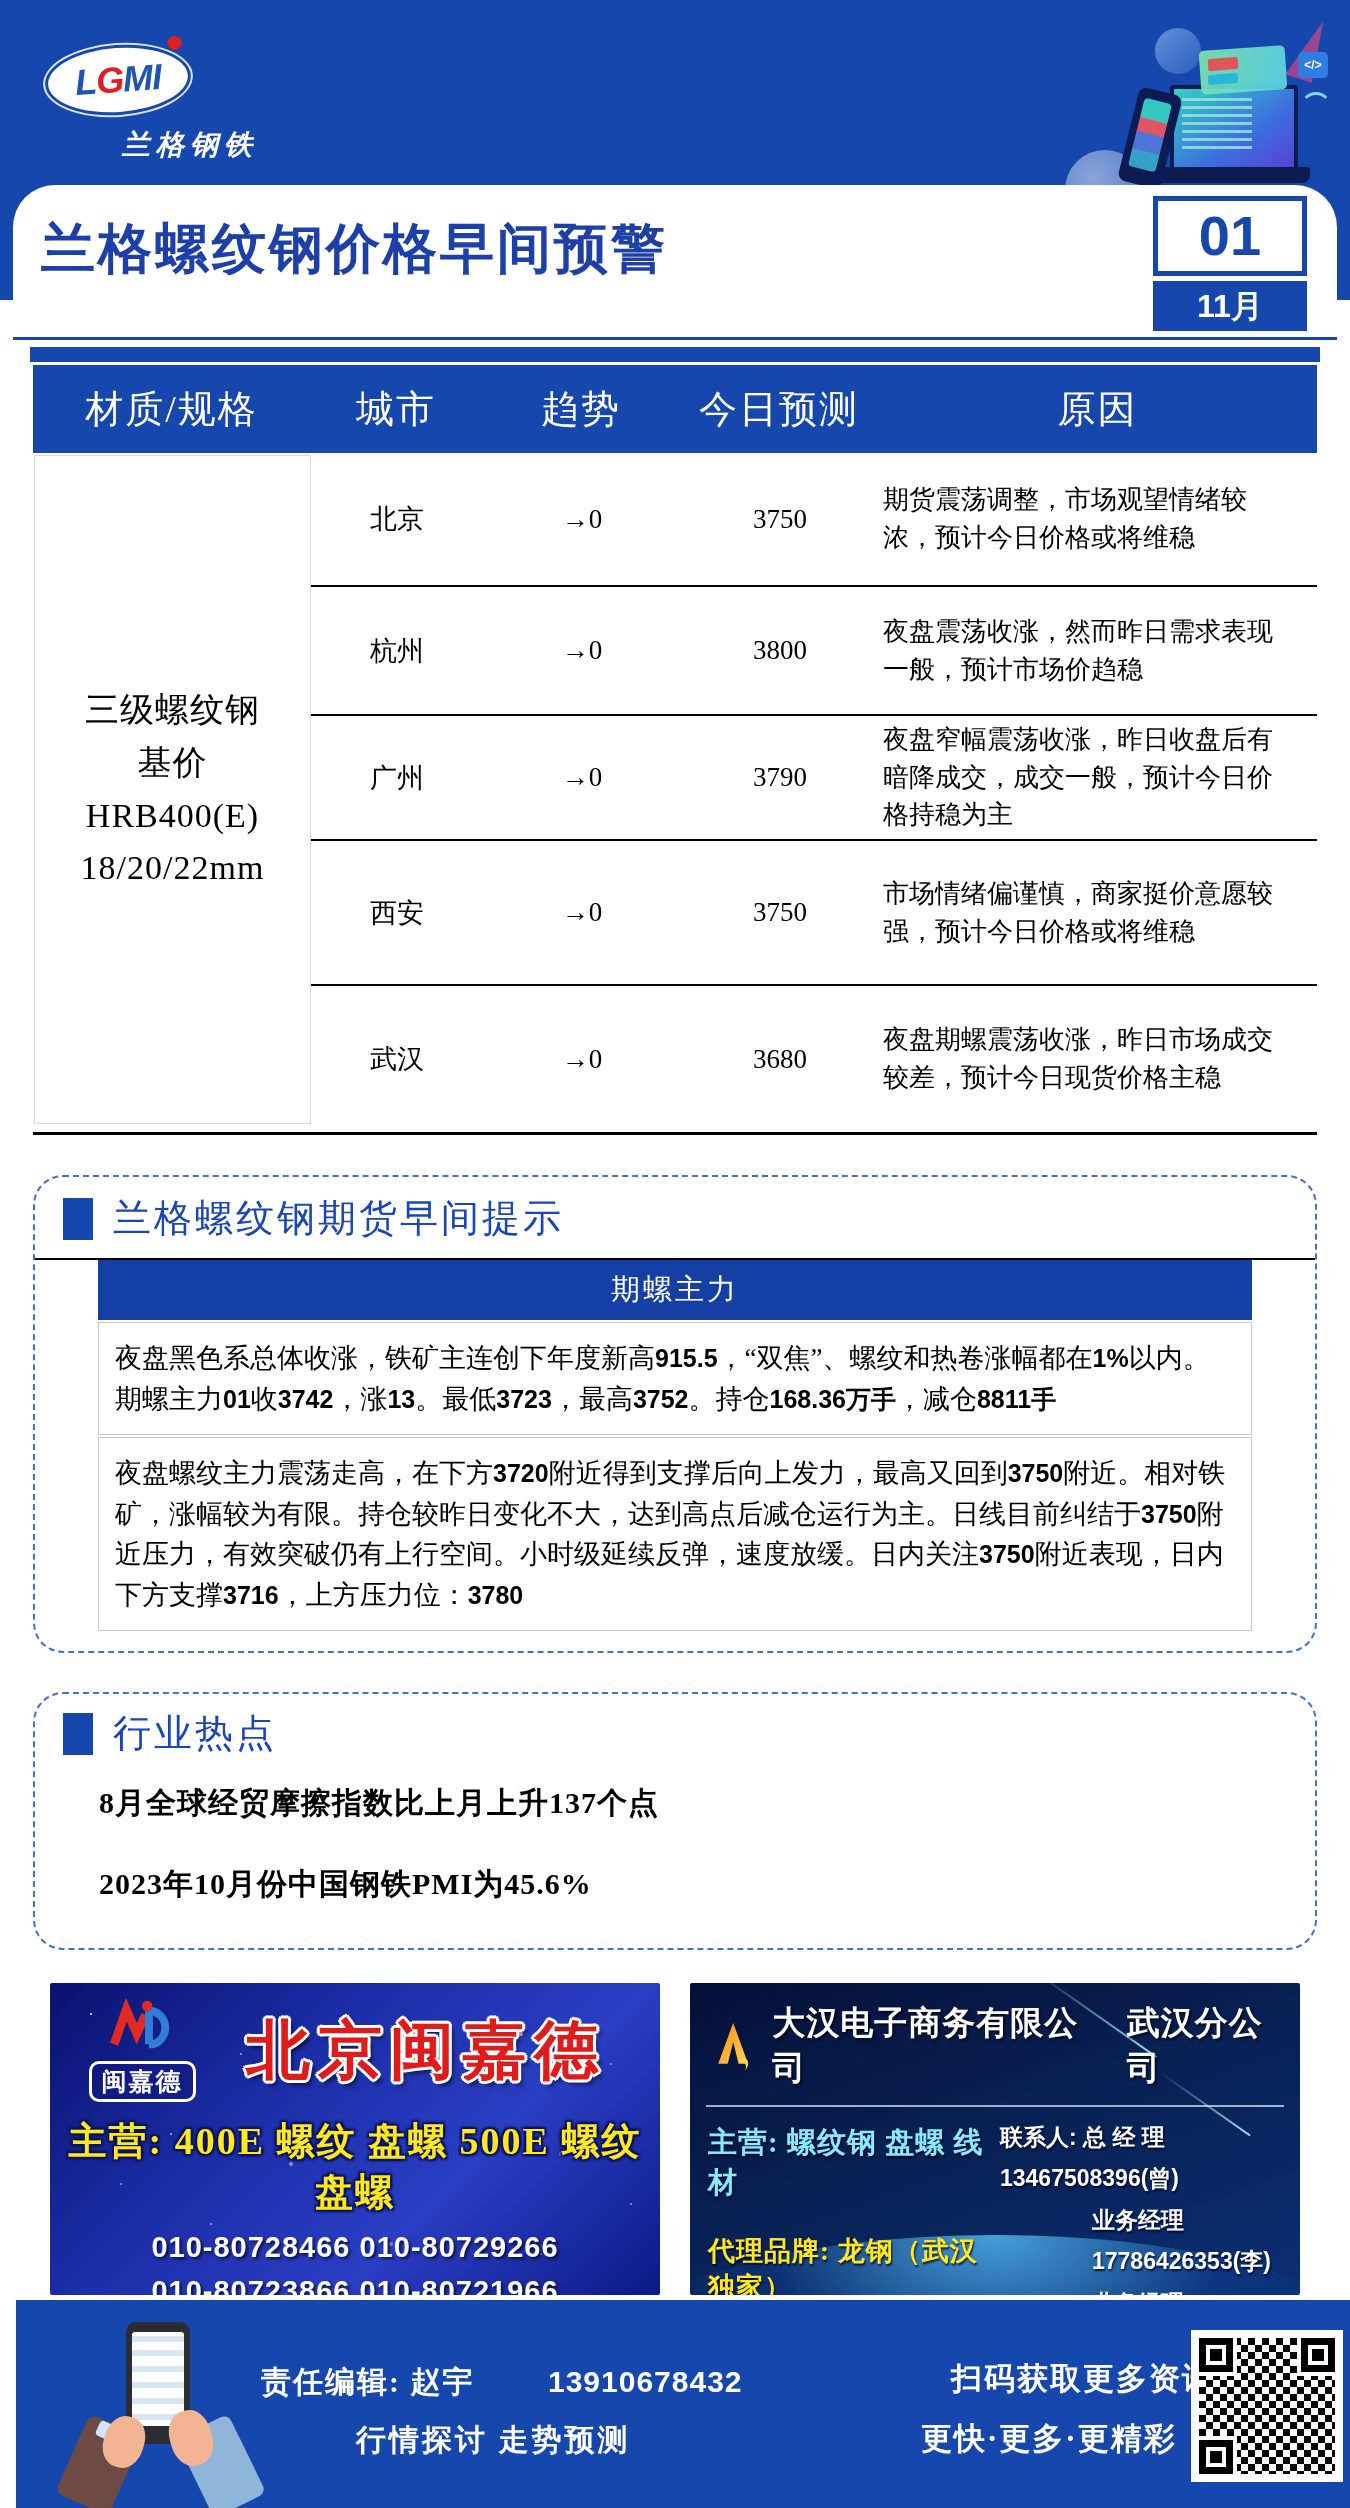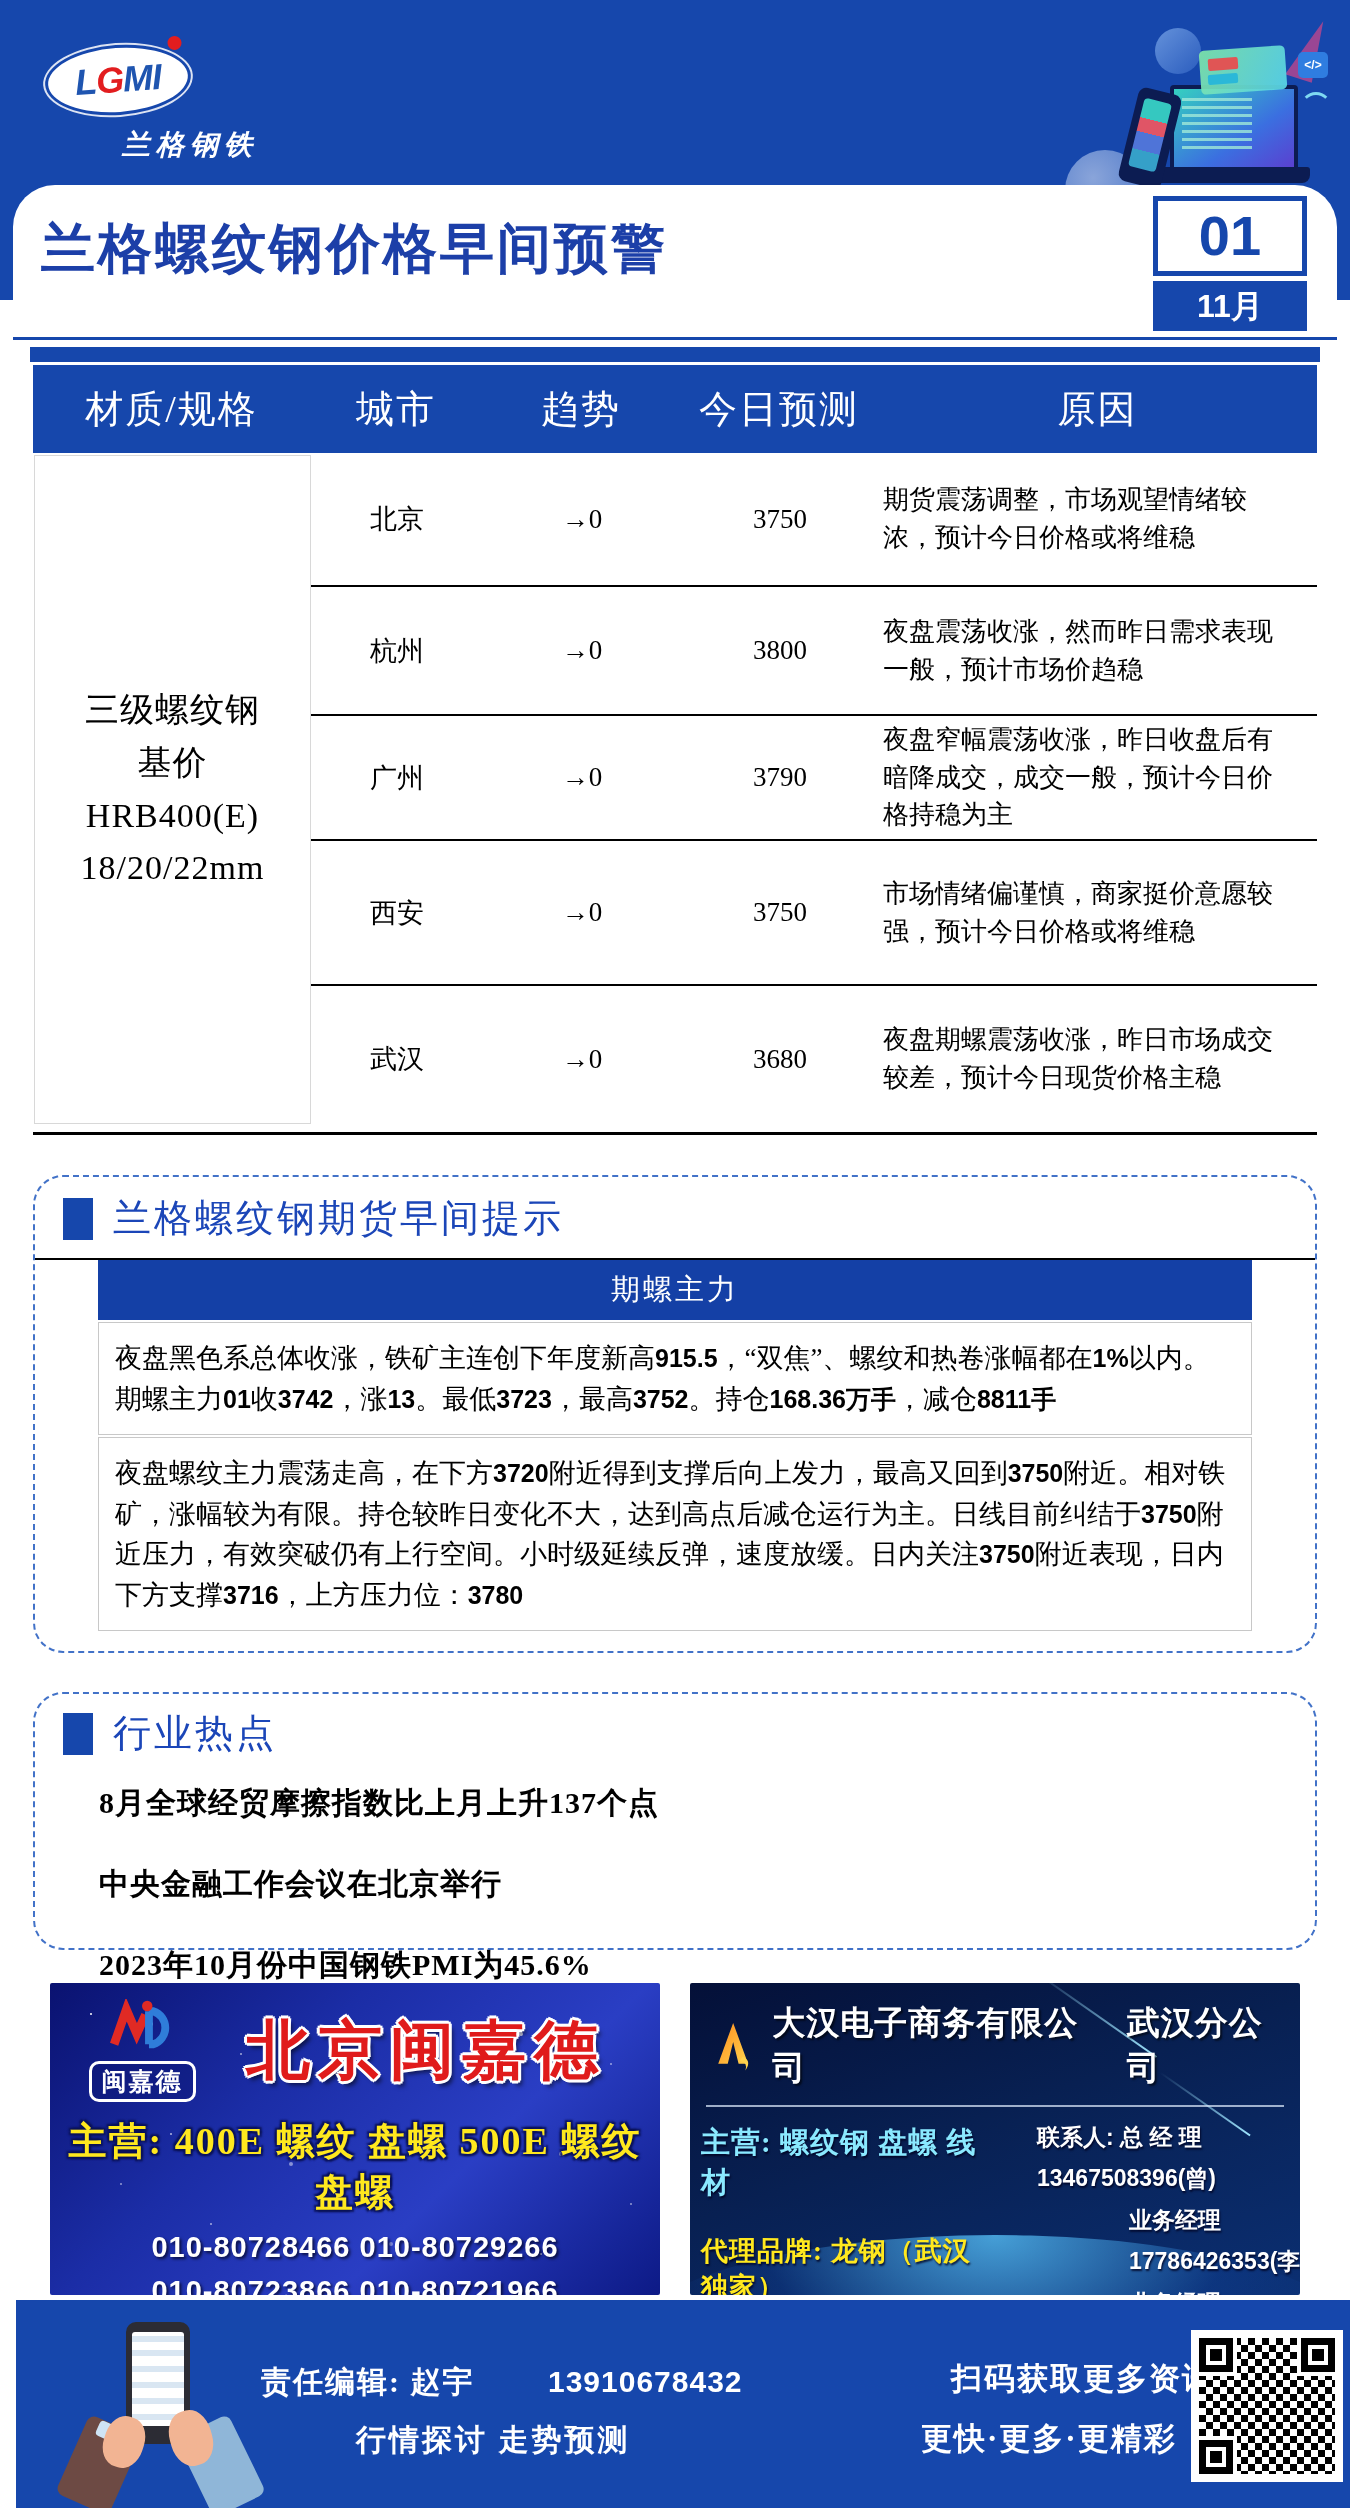--- a/index.html
+++ b/index.html
@@ -95,21 +95,21 @@
     font-family:"Liberation Sans",sans-serif;text-shadow:2px 2px 3px rgba(0,0,20,.7);letter-spacing:1px;}
   .ad2{background:linear-gradient(160deg,#041038 0%,#082052 45%,#0b2f72 100%);}
   .earth{position:absolute;left:-10%;bottom:-150px;width:120%;height:210px;border-radius:50%;
     background:radial-gradient(ellipse at 50% 0%,rgba(90,200,255,.75),rgba(20,80,180,.25) 45%,transparent 70%);}
   .meteor{position:absolute;width:150px;height:2px;background:linear-gradient(90deg,transparent,#9fe6ff);transform:rotate(35deg);}
   .m1{left:330px;top:30px;} .m2{left:460px;top:120px;width:110px;}
   .ad2-head{position:relative;display:flex;align-items:center;gap:12px;padding:18px 14px 0 16px;color:#fff;}
   .ad2-company{font-size:33px;font-weight:bold;letter-spacing:1px;text-shadow:2px 2px 2px rgba(0,0,0,.6);}
   .ad2-branch{font-size:33px;font-weight:bold;margin-left:24px;letter-spacing:1px;text-shadow:2px 2px 2px rgba(0,0,0,.6);}
   .ad2-divider{position:relative;height:2px;background:rgba(225,238,255,.7);margin:14px 16px 10px;}
-  .ad2-body{position:relative;display:flex;padding:0 10px 0 11px;gap:44px;}
+  .ad2-body{position:relative;display:flex;padding:0 10px 0 18px;}
   .ad2-left{width:292px;flex:none;}
   .a2l{font-weight:900;letter-spacing:1px;}
   .a2-main{color:#8ae9ff;font-size:29px;margin-top:6px;text-shadow:1px 2px 2px rgba(0,0,30,.8);}
   .a2-brand{color:#ffe81e;font-size:27px;margin-top:30px;text-shadow:1px 2px 2px rgba(0,0,30,.8);}
   .ad2-right{flex:1;color:#fff;font-size:23px;font-weight:bold;line-height:1.8;font-family:"Liberation Sans",sans-serif;
     text-shadow:1px 2px 2px rgba(0,0,30,.8);}
   .indent{padding-left:92px;}
 
   
   .footer{position:absolute;top:2300px;left:16px;width:1350px;height:208px;background:#1647ac;color:#fff;}
@@ -236,21 +236,20 @@
     <div class="pcell"><span>夜盘螺纹主力震荡走高，在下方</span><b>3720</b><span>附近得到支撑后向上发力，最高又回到</span><b>3750</b><span>附近。相对铁矿，涨幅较为有限。持仓较昨日变化不大，达到高点后减仓运行为主。日线目前纠结于</span><b>3750</b><span>附近压力，有效突破仍有上行空间。小时级延续反弹，速度放缓。日内关注</span><b>3750</b><span>附近表现，日内下方支撑</span><b>3716</b><span>，上方压力位：</span><b>3780</b></div>
   </div>
 
   <div class="dashed sec2">
     <div class="sec-head" style="padding-top:14px;">
       <div class="bullet"></div>
       <div class="sec-title">行业热点</div>
     </div>
     <div class="hot-items">
       <div>8月全球经贸摩擦指数比上月上升137个点</div>
-      <div>中央金融工作会议在北京举行</div>
       <div>2023年10月份中国钢铁PMI为45.6%</div>
     </div>
   </div>
 
   <div class="ads">
     <div class="ad ad1">
       <div class="stars"></div>
       <div class="ad1-head">
         <div class="mjd-logo">
           <svg width="70" height="54" viewBox="0 0 80 62">

